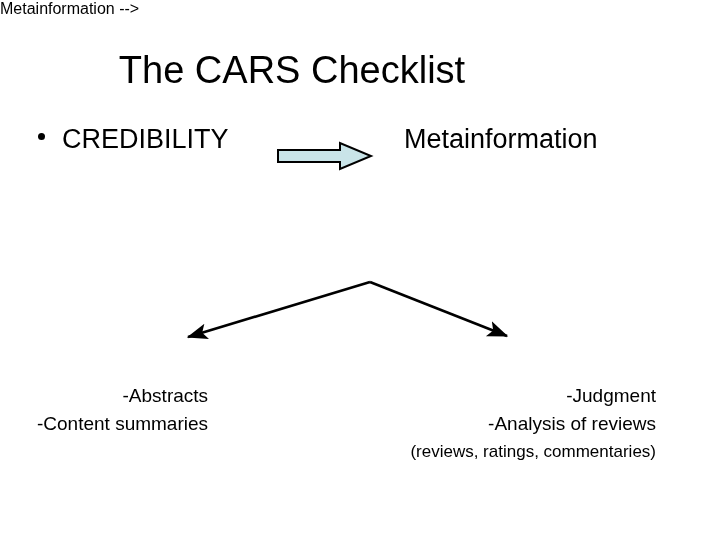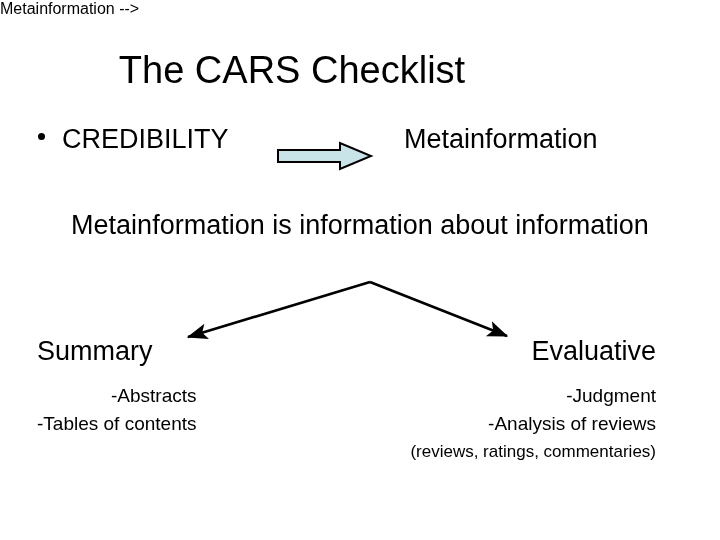--- a/index.html
+++ b/index.html
@@ -157,41 +157,38 @@
     <span class="bullet-label">CREDIBILITY</span>
     <span class="bullet-target">Metainformation</span>
   </div>
 
   
   <svg id="block-arrow" viewBox="0 0 98 32">
     <polygon points="2,10 64,10 64,3 95,16 64,29 64,22 2,22" fill="#c9e4e8" stroke="#000000" stroke-width="2" stroke-linejoin="miter"></polygon>
   </svg>
 
   
-  <div id="definition">Metainformation is information about information</div>
 
   
   <svg id="v-arrows" viewBox="0 0 360 76">
     <defs>
       <marker id="ah" markerWidth="9" markerHeight="9" refX="7.5" refY="3.2" orient="auto" markerUnits="strokeWidth">
         <path d="M0,0.1 L8,3.2 L0,6.3 L1.8,3.2 z" fill="#000000"></path>
       </marker>
     </defs>
     <path d="M205,10 L23,65" stroke="#000000" stroke-width="2.6" fill="none" marker-end="url(#ah)"></path>
     <path d="M205,10 L342,64" stroke="#000000" stroke-width="2.6" fill="none" marker-end="url(#ah)"></path>
   </svg>
 
   
-  <div class="col-heading" id="heading-summary">Summary</div>
-  <div class="col-heading" id="heading-evaluative">Evaluative</div>
 
   
   <ul class="col-list" id="list-summary">
     <li>-Abstracts</li>
-    <li>-Tables of contents</li>
+    <li>-Content summaries</li>
   </ul>
 
   <ul class="col-list" id="list-evaluative">
     <li>-Judgment</li>
     <li>-Analysis of reviews</li>
     <li class="small">(reviews, ratings, commentaries)</li>
   </ul>
 
 </div>
 

